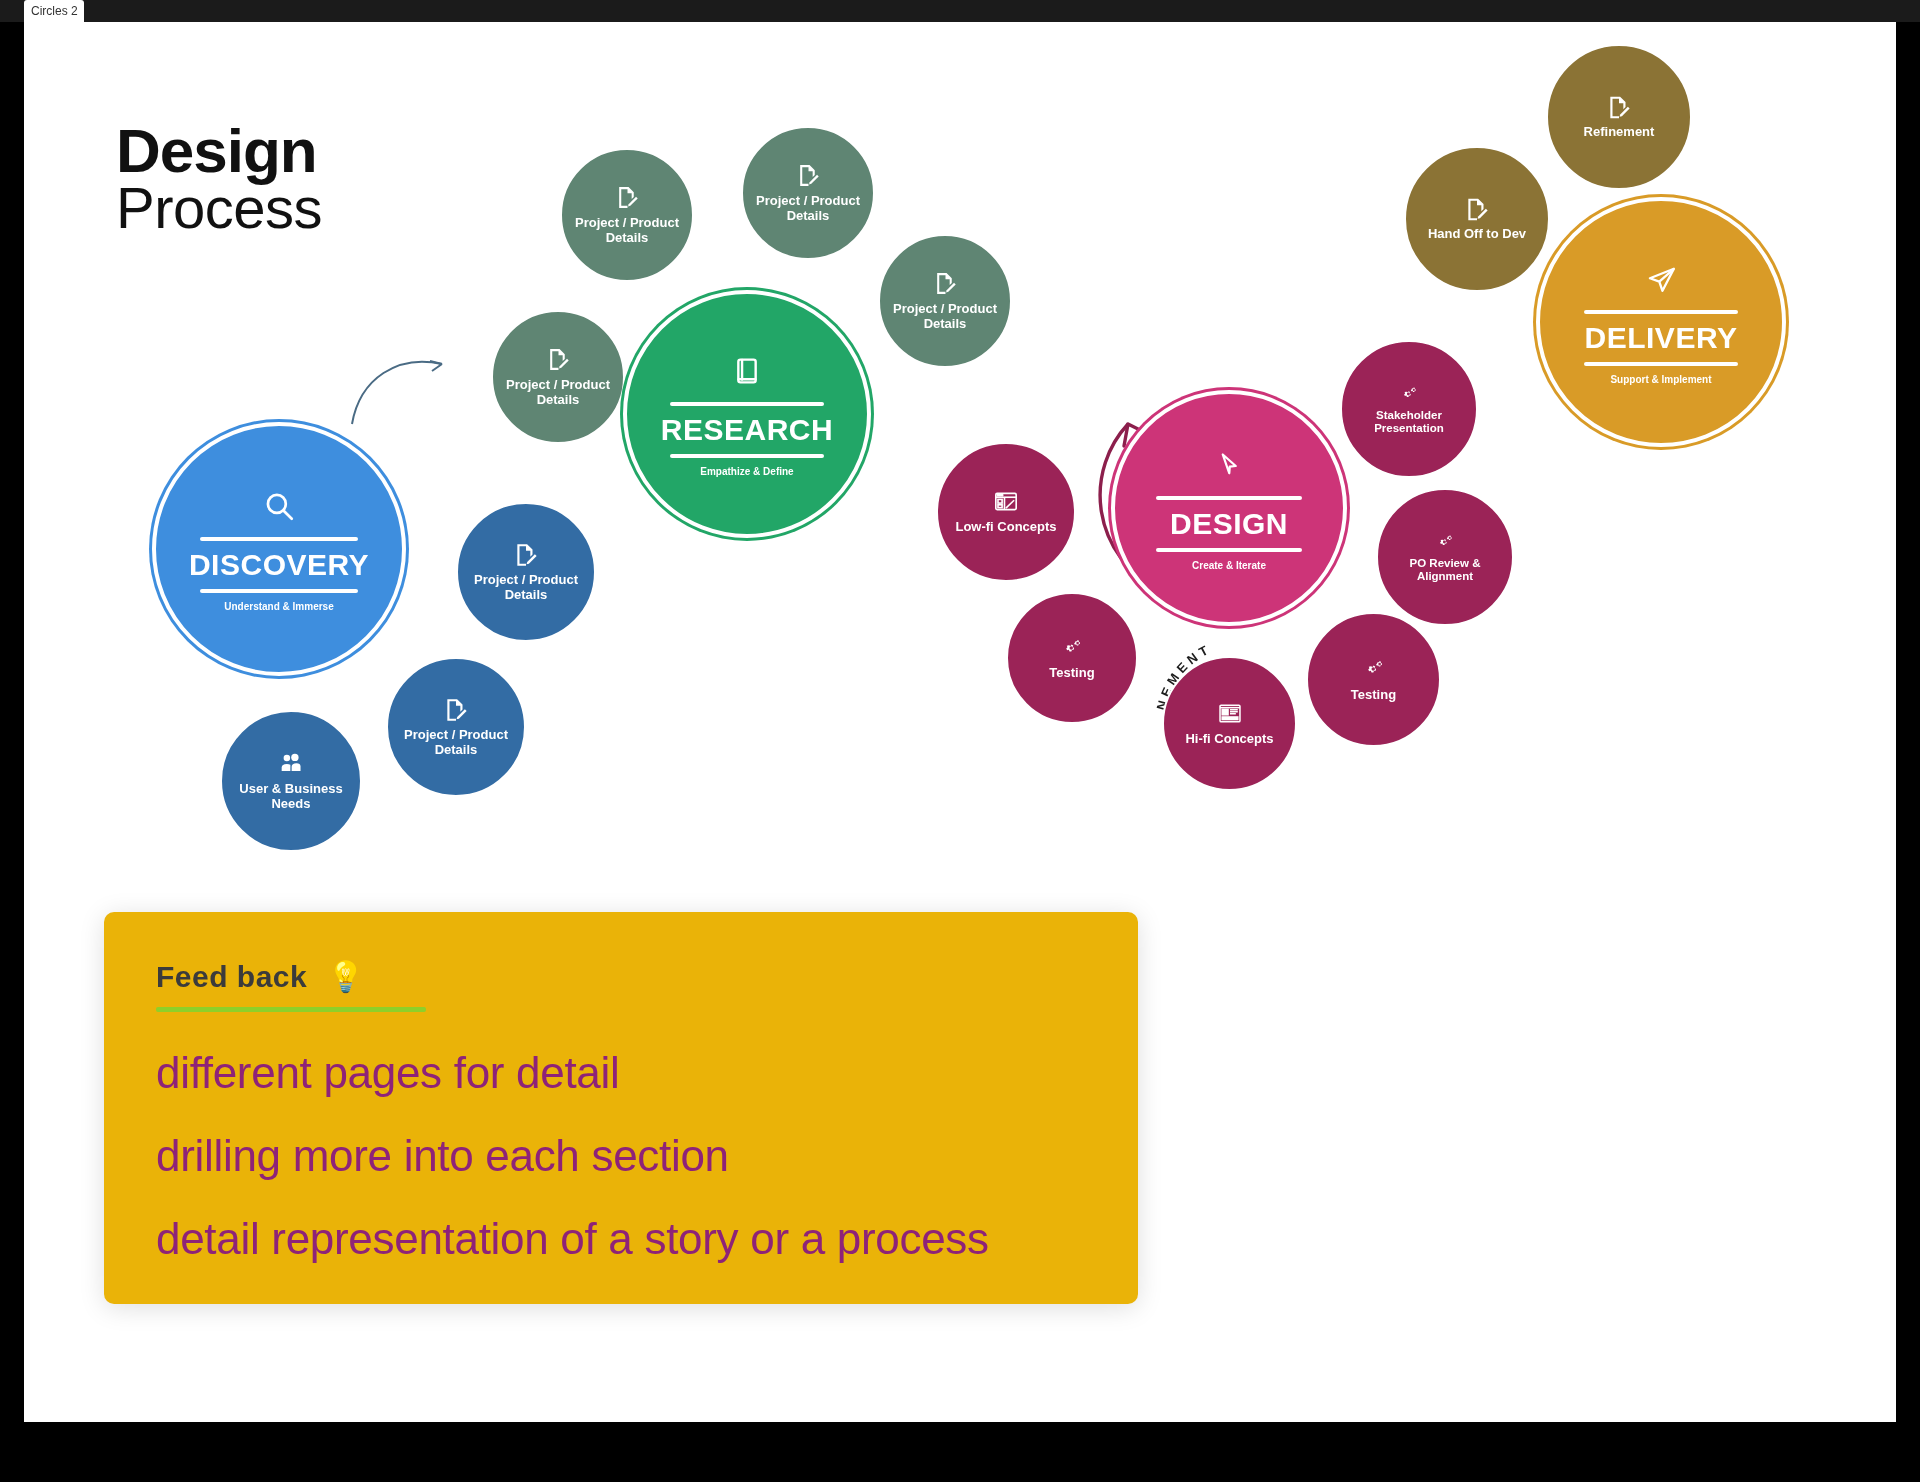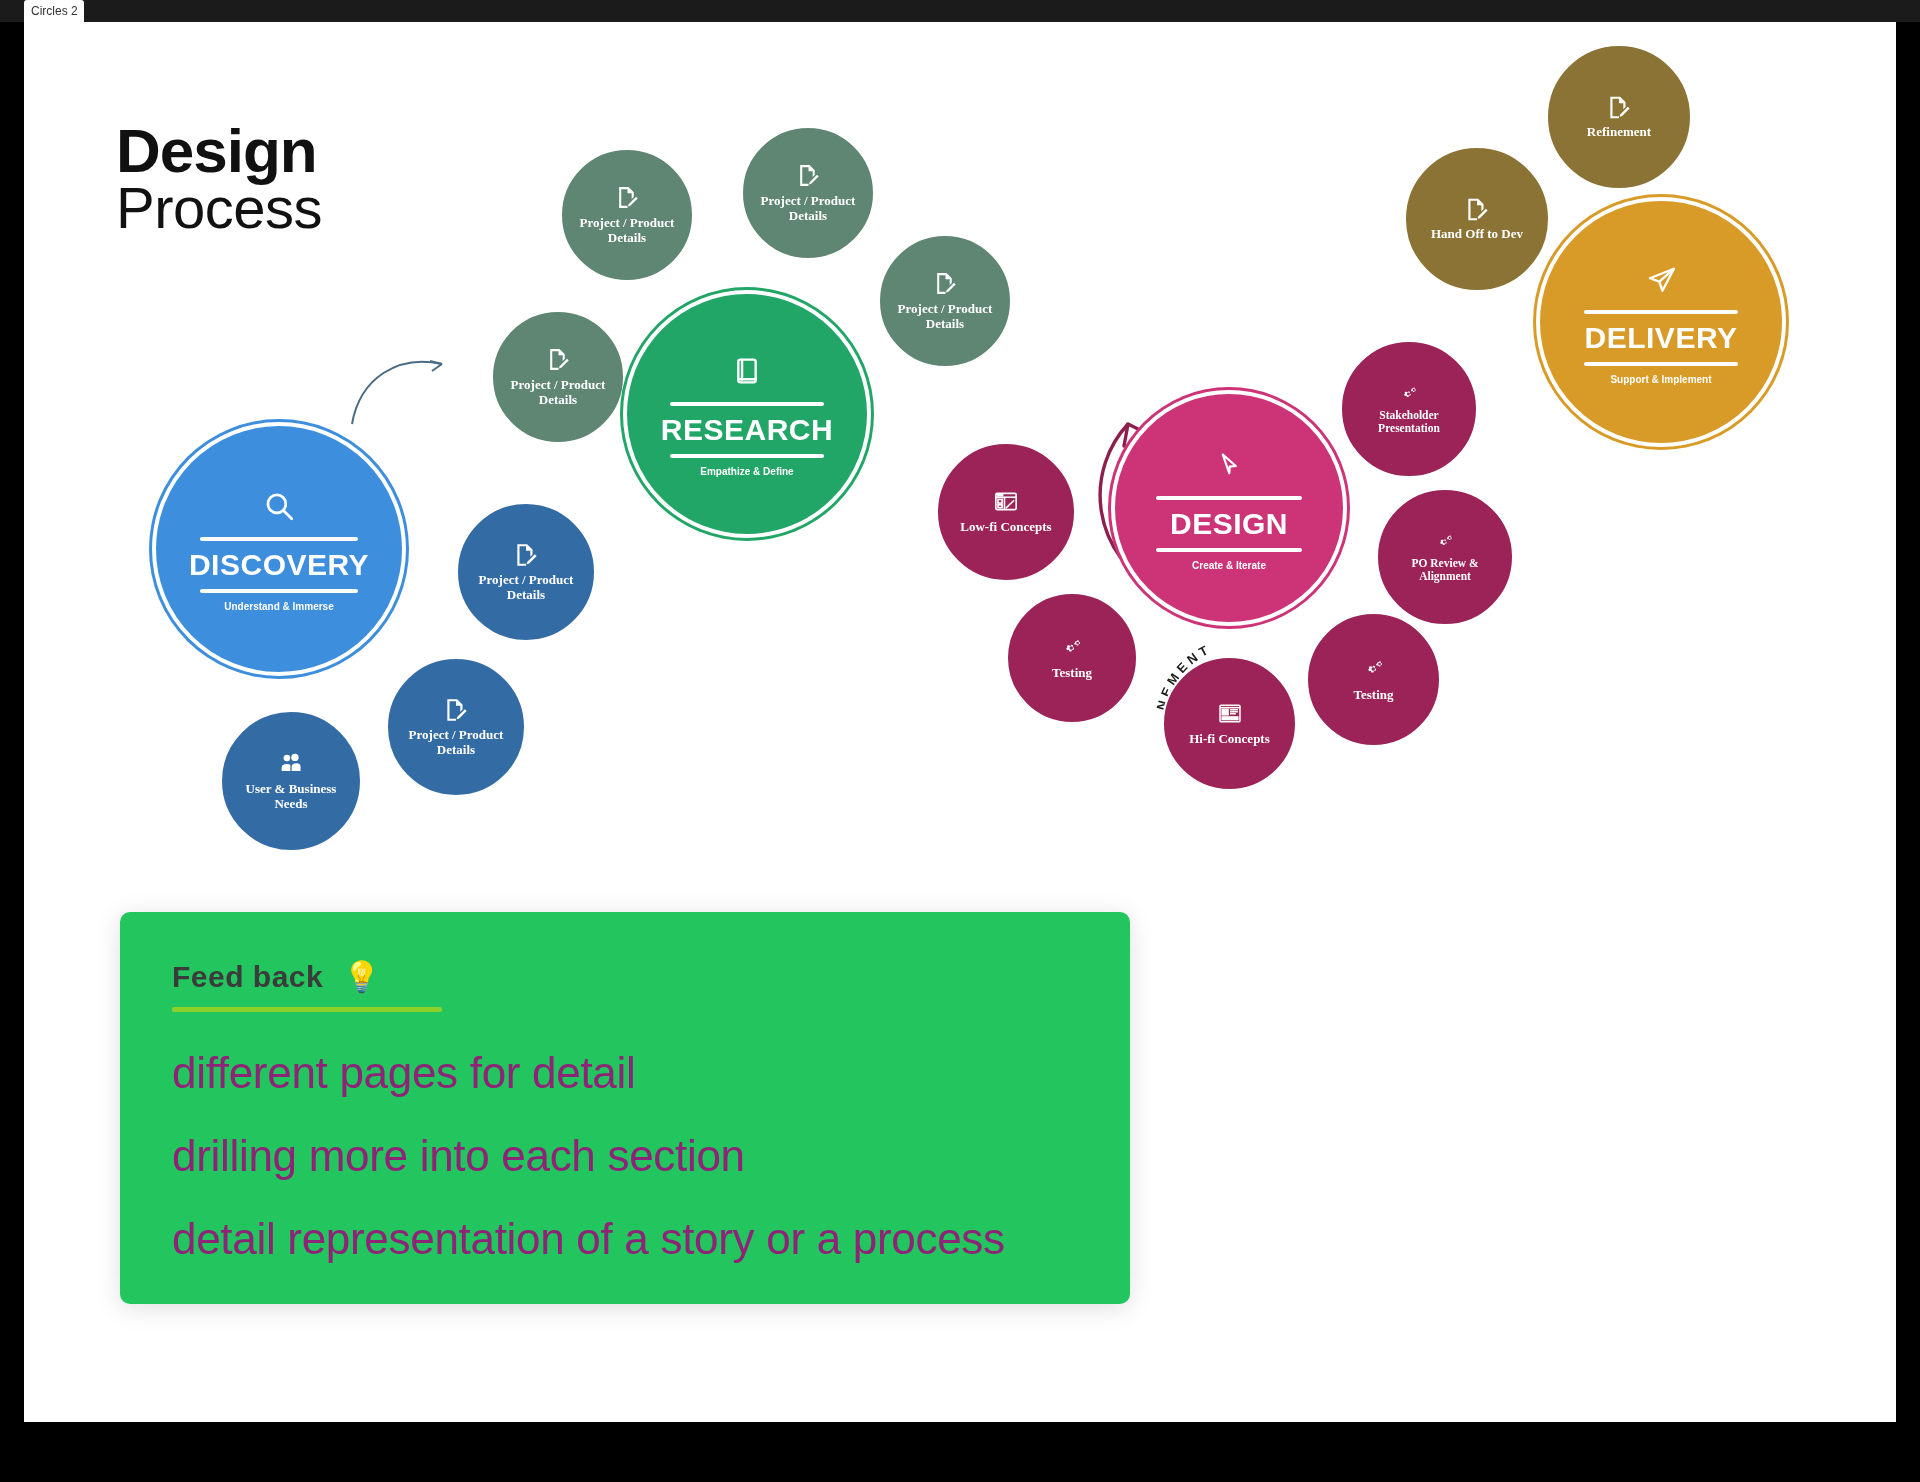--- a/index.html
+++ b/index.html
@@ -133,21 +133,21 @@
 
   .sat-node {
     border: 2px solid #ffffff;
   }
   .sat-node .sat-label {
     font-size: 13px;
     font-weight: 700;
     color: #ffffff;
     line-height: 1.12;
     padding: 0 8px;
-    font-family: Liberation Serif, serif;
+    font-family: Liberation Sans, sans-serif;
   }
   .sat-icon {
     width: 26px; height: 26px;
     display: flex; align-items: center; justify-content: center;
     margin-bottom: 5px;
   }
   .sat-icon svg { display: block; }
 
   .sat-small .sat-label { font-size: 11.5px; }
   .sat-small .sat-icon { width: 22px; height: 22px; margin-bottom: 4px; }
@@ -163,27 +163,28 @@
     font-weight: 700;
     letter-spacing: 4px;
   }
 
   
   .arrow-svg { position: absolute; pointer-events: none; }
 
   
   #feedback-card {
     position: absolute;
-    left: 64px;
+    left: 48px;
     top: 890px;
     width: 1010px;
     height: 392px;
-    background: #22c55e;
+    background: #eab308;
     border-radius: 10px;
     box-shadow: 0 4px 26px rgba(0,0,0,0.13);
+    padding-left: 24px;
   }
   #feedback-head {
     position: absolute;
     left: 52px;
     top: 48px;
     display: flex;
     align-items: center;
     gap: 20px;
   }
   #feedback-title {

